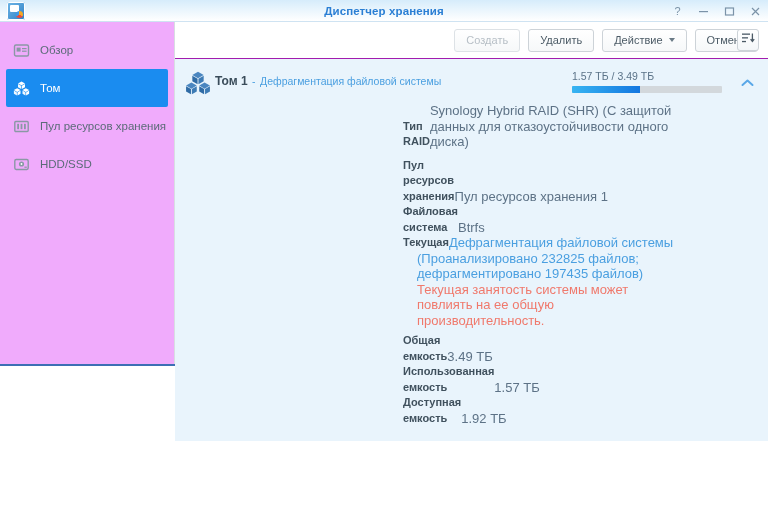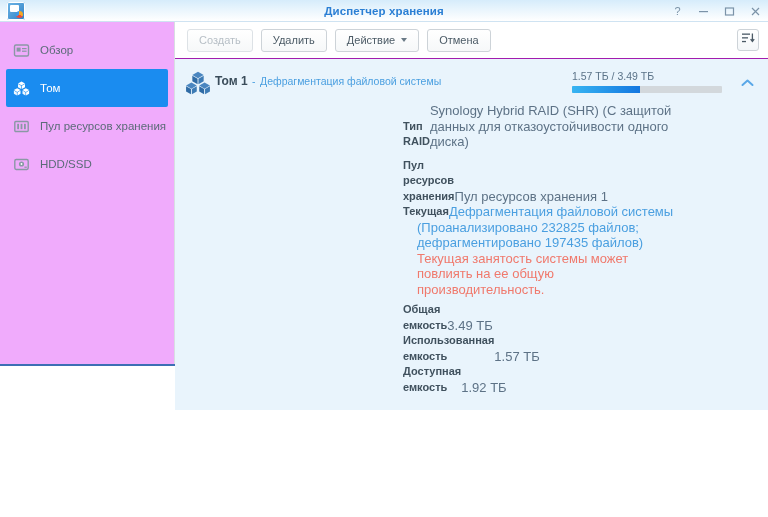--- a/index.html
+++ b/index.html
@@ -127,20 +127,21 @@
     min-width: 0;
   }
   .toolbar {
     height: 36px;
     flex: 0 0 36px;
     display: flex;
     align-items: center;
     padding: 0 10px 0 12px;
     gap: 8px;
     position: relative;
+    justify-content: flex-end;
   }
   .tb-btn {
     height: 23px;
     min-width: 58px;
     padding: 0 11px;
     border: 1px solid #cdd3d8;
     border-radius: 3px;
     background: linear-gradient(to bottom, #ffffff 0%, #f6f8f9 100%);
     font-family: "Liberation Sans", sans-serif;
     font-size: 11px;
@@ -417,20 +418,24 @@
             <div class="dvalue">Synology Hybrid RAID (SHR) (С защитой данных для отказоустойчивости одного диска)</div>
           </div>
 
           <div class="spacer-8"></div>
 
           <div class="drow">
             <div class="dlabel">Пул ресурсов хранения</div>
             <div class="dvalue">Пул ресурсов хранения 1</div>
           </div>
 
+          <div class="drow">
+            <div class="dlabel">Файловая система</div>
+            <div class="dvalue">Btrfs</div>
+          </div>
 
           <div class="drow">
             <div class="dlabel">Текущая</div>
             <div class="dvalue link">Дефрагментация файловой системы</div>
           </div>
 
           <div class="drow">
             <div class="dlabel"></div>
             <div class="dvalue link">(Проанализировано 232825 файлов; дефрагментировано 197435 файлов)</div>
           </div>

